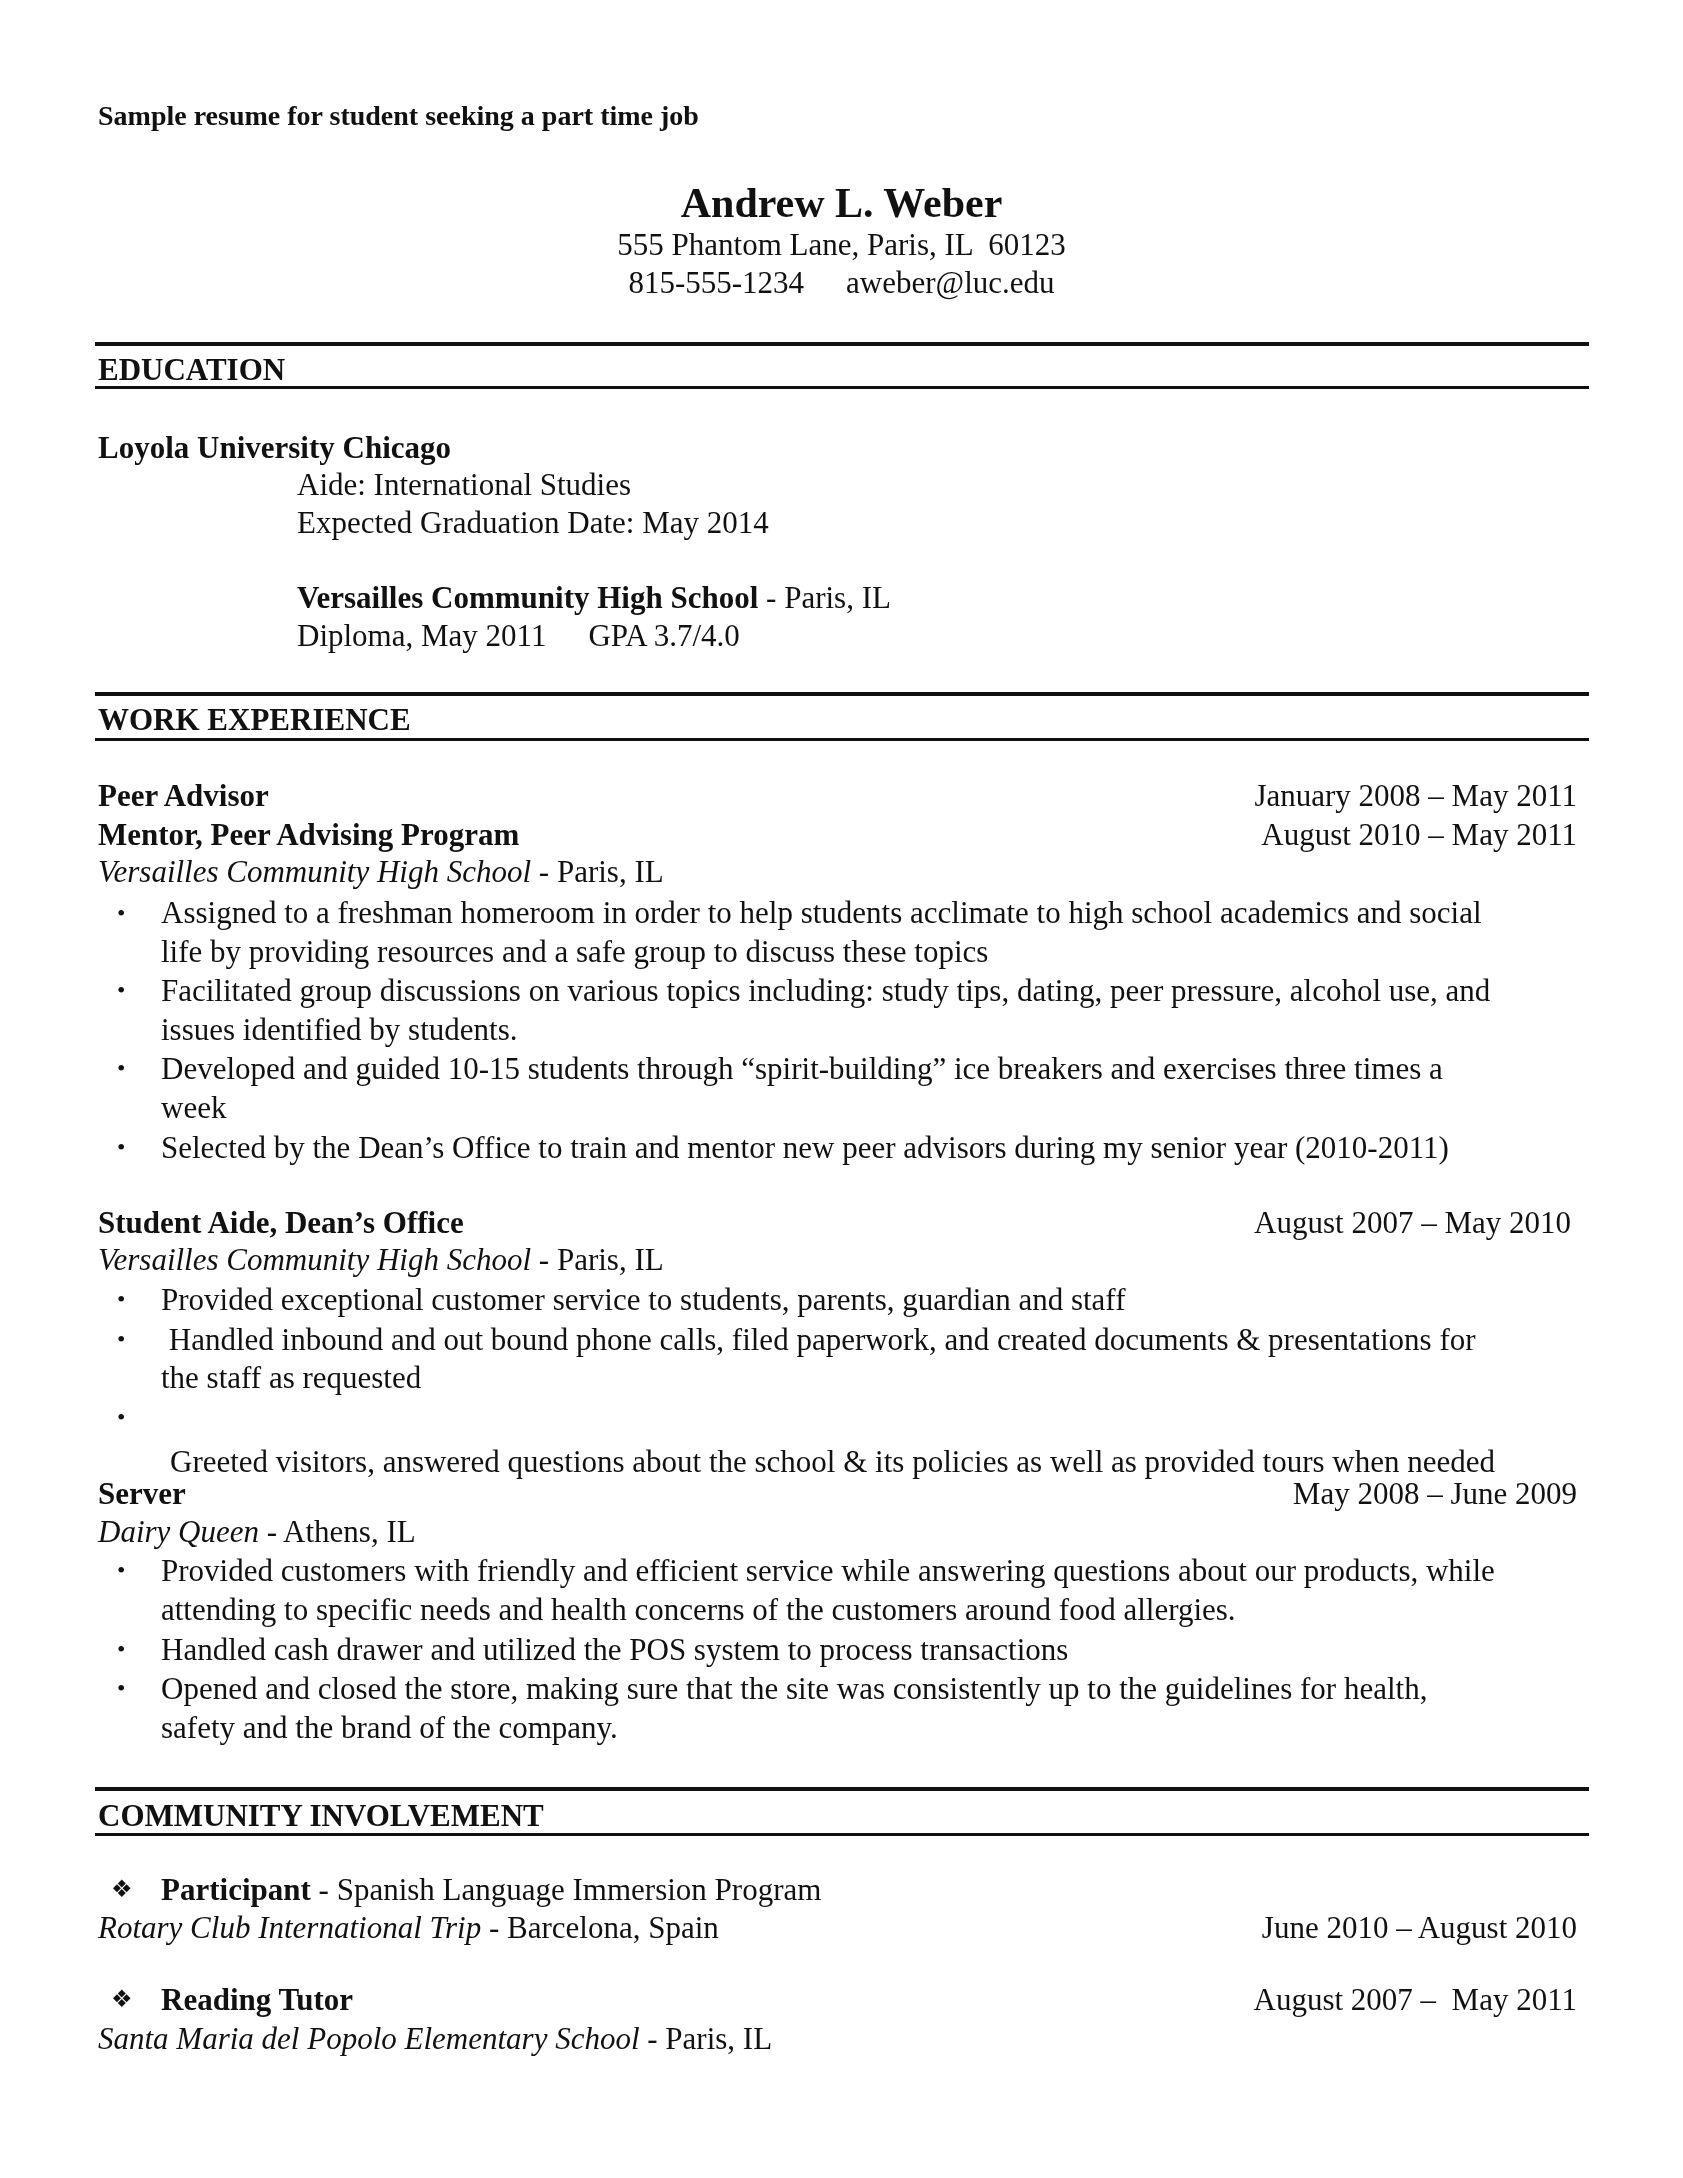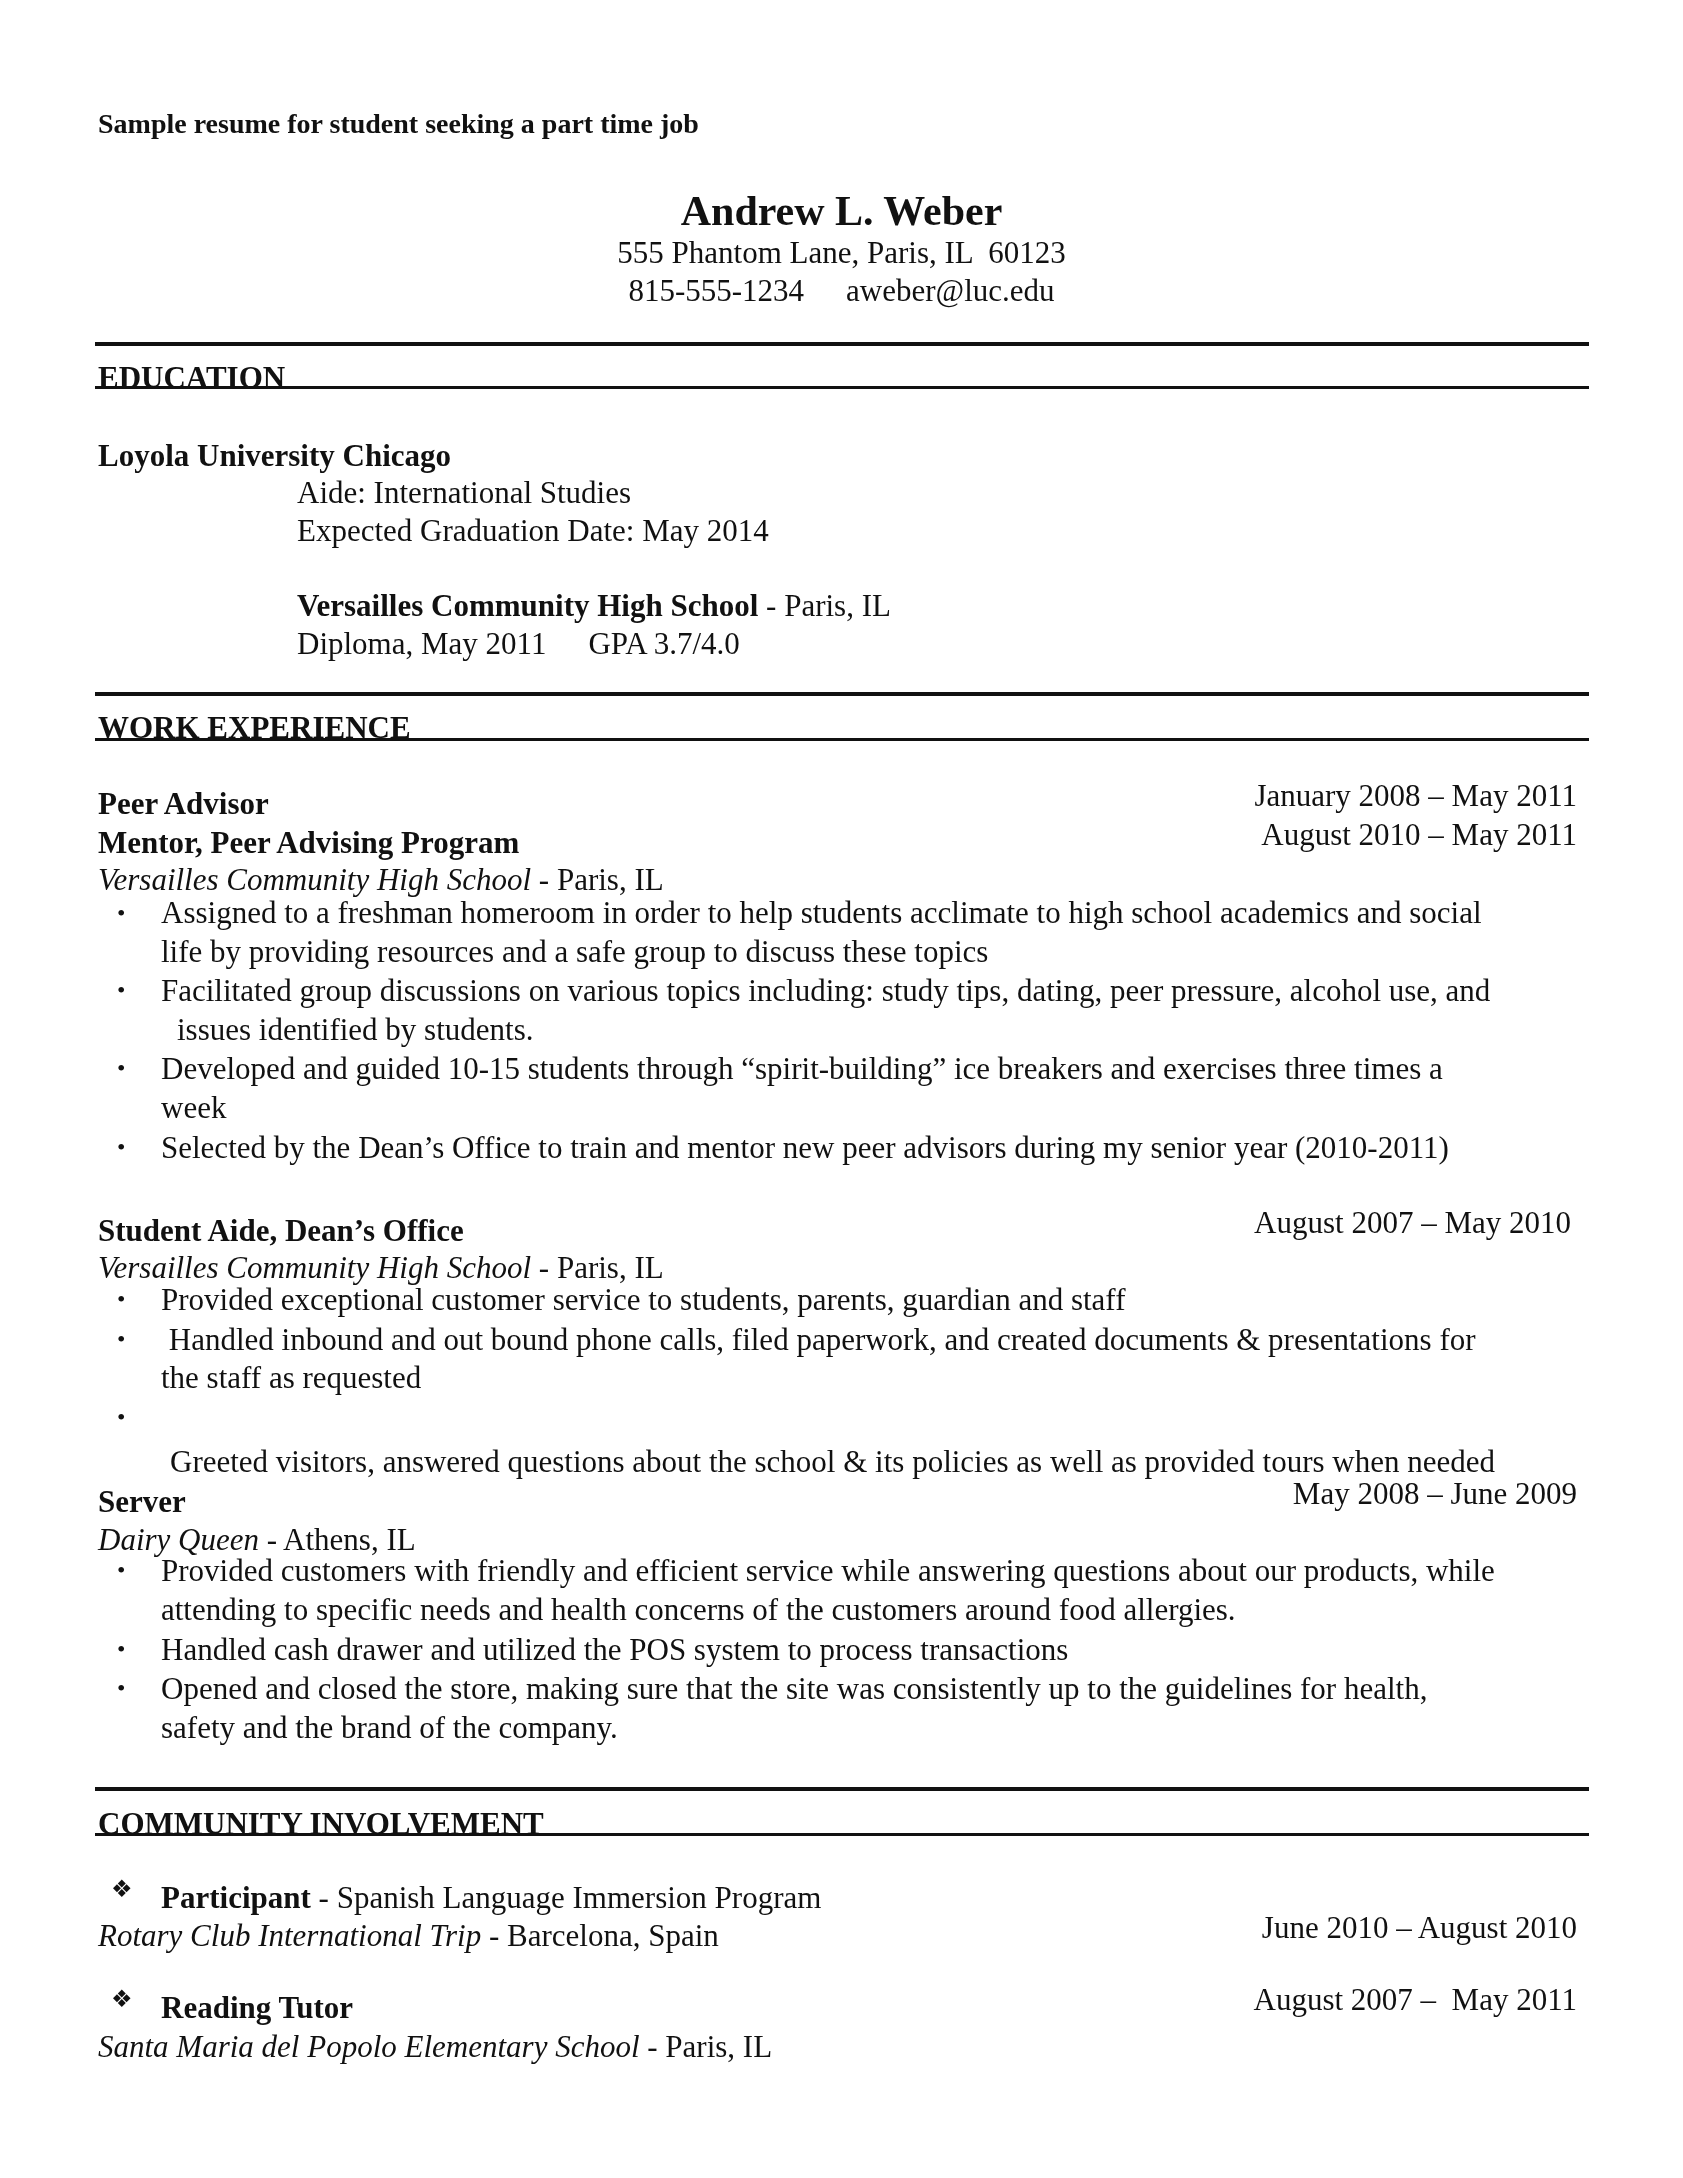--- a/index.html
+++ b/index.html
@@ -1,18 +1,18 @@
 <!DOCTYPE html>
 <html><head>
 <meta charset="utf-8">
 <style>
   html, body { margin: 0; padding: 0; background: #ffffff; }
   body { width: 1683px; height: 2178px; position: relative; overflow: hidden;
          font-family: "Liberation Serif", "DejaVu Serif", serif; color: #111; }
-  .abs { position: absolute; white-space: nowrap; line-height: 1; margin-top: 8px; }
+  .abs { position: absolute; white-space: nowrap; line-height: 1; }
   .t { font-size: 31px; }
   .b { font-weight: bold; }
   .i { font-style: italic; }
   .rule { position: absolute; left: 95px; width: 1494px; background: #111; }
   .rule.thick { height: 4px; }
   .rule.thin { height: 3px; }
   .right { position: absolute; right: 106px; white-space: nowrap; line-height: 1; font-size: 31px; text-align: right; }
   .bullet { position: absolute; left: 117px; font-size: 24px; line-height: 1; }
   .btext { position: absolute; left: 161px; font-size: 31px; line-height: 1; white-space: nowrap; }
   .diamond { position: absolute; left: 111px; font-size: 24px; line-height: 1; }
@@ -60,21 +60,21 @@
     <div class="abs t" style="left:98px; top:856px;">
       <span class="i">Versailles Community High School</span><span> - Paris, IL</span>
     </div>
 
     <div class="bullet" style="top:901px;">•</div>
     <div class="btext" style="top:897px;">Assigned to a freshman homeroom in order to help students acclimate to high school academics and social</div>
     <div class="btext" style="top:936px;">life by providing resources and a safe group to discuss these topics</div>
 
     <div class="bullet" style="top:978px;">•</div>
     <div class="btext" style="top:975px;">Facilitated group discussions on various topics including: study tips, dating, peer pressure, alcohol use, and</div>
-    <div class="btext" style="top:1014px;margin-left:16px;">issues identified by students.</div>
+    <div class="btext" style="top:1014px;">issues identified by students.</div>
 
     <div class="bullet" style="top:1056px;">•</div>
     <div class="btext" style="top:1053px;">Developed and guided 10-15 students through “spirit-building” ice breakers and exercises three times a</div>
     <div class="btext" style="top:1092px;">week</div>
 
     <div class="bullet" style="top:1135px;">•</div>
     <div class="btext" style="top:1132px;">Selected by the Dean’s Office to train and mentor new peer advisors during my senior year (2010-2011)</div>
   </div>
 
   <div>

